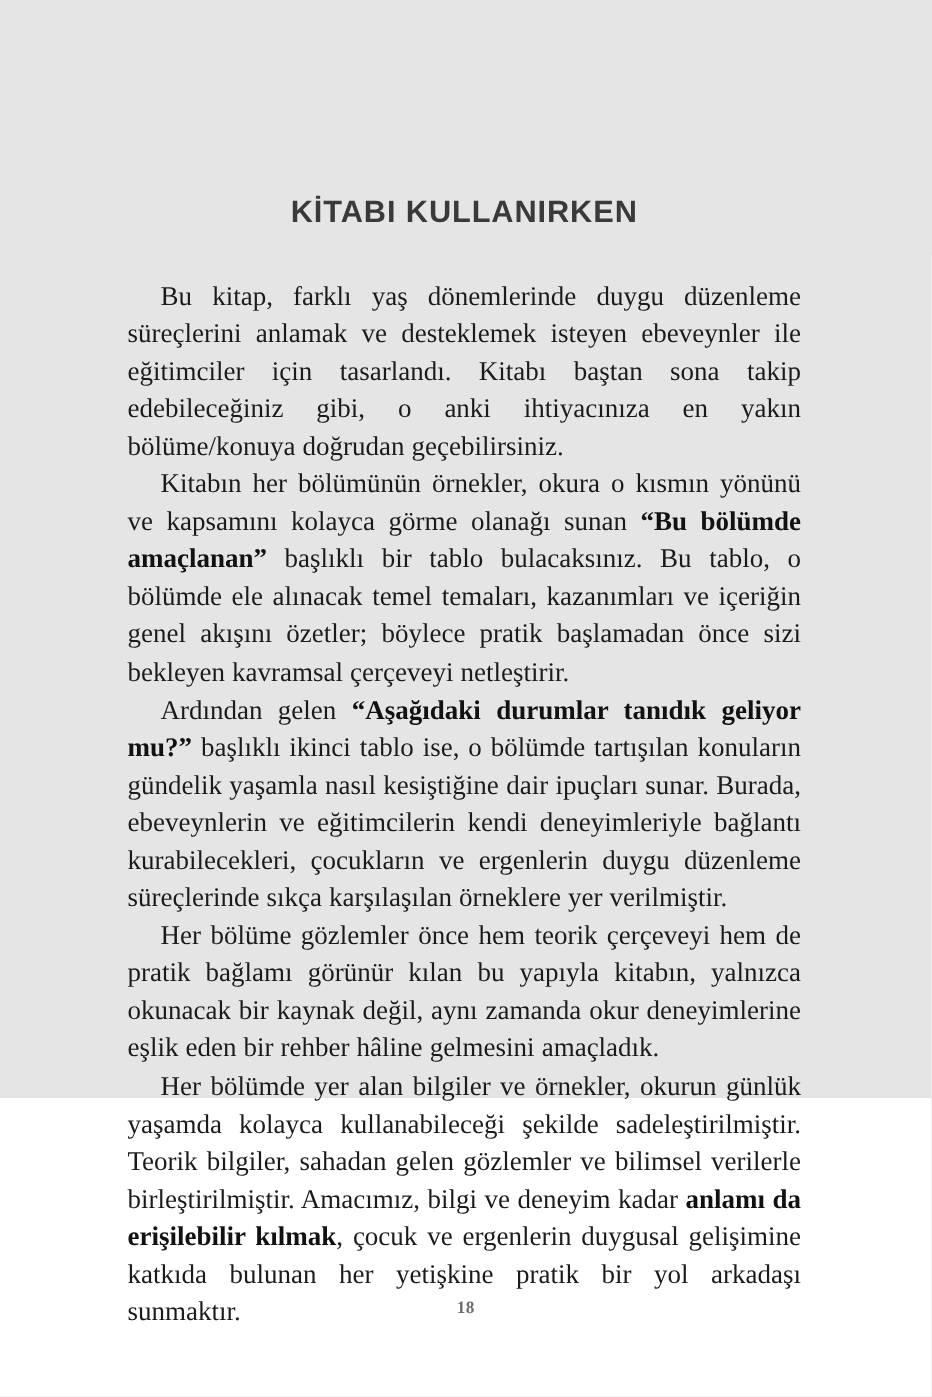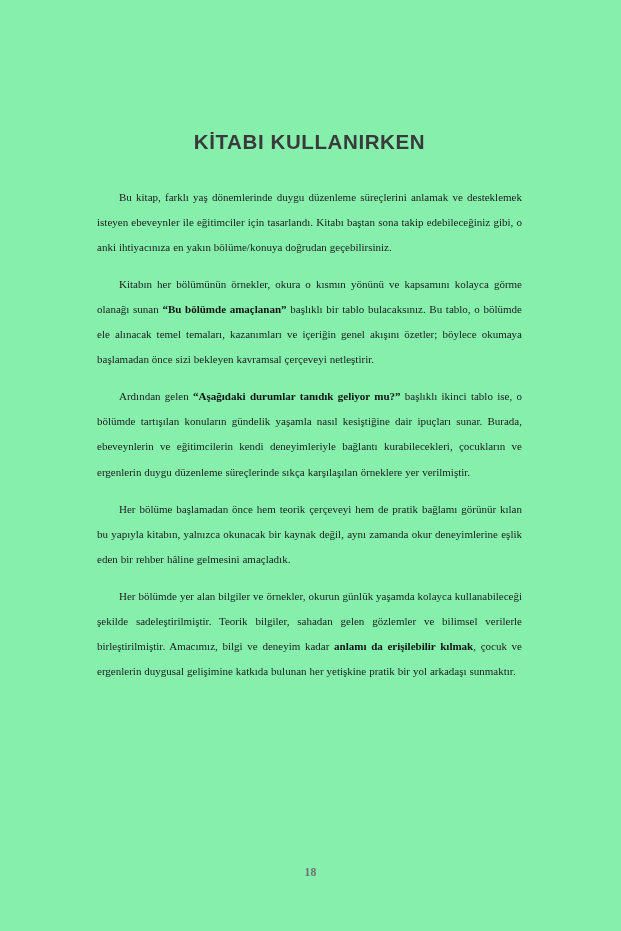--- a/index.html
+++ b/index.html
@@ -12,43 +12,43 @@
     height: 931px;
     background: #ffffff;
     font-family: "Liberation Serif", "DejaVu Serif", serif;
     -webkit-font-smoothing: antialiased;
     overflow: hidden;
     position: relative;
   }
   .page {
     position: relative;
     width: 621px;
-    height: 931px;
+    height: 732px;
     box-sizing: border-box;
-    background: #86efac;
+    background: #e5e5e5;
   }
   .content {
     position: absolute;
     left: 85px;
     top: 130px;
     width: 449px;
   }
   .chapter-title {
     font-family: "Liberation Sans", "DejaVu Sans", sans-serif;
     font-weight: bold;
     font-size: 20.5px;
     letter-spacing: 0.6px;
     color: #3a3a3c;
     text-align: center;
     margin: 0 0 31px 0;
     line-height: 1.15;
   }
   .body-text p {
-    margin: 12px;
-    font-size: 11px;
+    margin: 0;
+    font-size: 18px;
     line-height: 25.1px;
     color: #1b1b1d;
     text-align: justify;
     text-justify: inter-word;
     text-indent: 22px;
     hyphens: manual;
     -webkit-hyphens: manual;
     word-spacing: 0.2px;
   }
   .body-text p b,
@@ -73,23 +73,23 @@
 <body>
 
 <div class="page">
 
   <div class="content">
 
     <h1 class="chapter-title">KİTABI KULLANIRKEN</h1>
 
     <div class="body-text">
         <p><span>Bu kitap, farklı yaş dönemlerinde duygu düzenleme süreçlerini anlamak ve desteklemek isteyen ebeveynler ile eğitimciler için tasarlandı. Kitabı baştan sona takip edebileceğiniz gibi, o anki ihtiyacınıza en yakın bölüme/konuya doğrudan geçebilirsiniz.</span></p>
-        <p><span>Kitabın her bölümünün örnekler, okura o kısmın yönünü ve kapsamını kolayca görme olanağı sunan </span><b>“Bu bölümde amaçlanan”</b><span> başlıklı bir tablo bulacaksınız. Bu tablo, o bölümde ele alınacak temel temaları, kazanımları ve içeriğin genel akışını özetler; böylece okumaya başlamadan önce sizi bekleyen kavramsal çerçeveyi netleştirir.</span></p>
+        <p><span>Kitabın her bölümünün örnekler, okura o kısmın yönünü ve kapsamını kolayca görme olanağı sunan </span><b>“Bu bölümde amaçlanan”</b><span> başlıklı bir tablo bulacaksınız. Bu tablo, o bölümde ele alınacak temel temaları, kazanımları ve içeriğin genel akışını özetler; böylece pratik başlamadan önce sizi bekleyen kavramsal çerçeveyi netleştirir.</span></p>
         <p><span>Ardından gelen </span><b>“Aşağıdaki durumlar tanıdık geliyor mu?”</b><span> başlıklı ikinci tablo ise, o bölümde tartışılan konuların gündelik yaşamla nasıl kesiştiğine dair ipuçları sunar. Burada, ebeveynlerin ve eğitimcilerin kendi deneyimleriyle bağlantı kurabilecekleri, çocukların ve ergenlerin duygu düzenleme süreçlerinde sıkça karşılaşılan örneklere yer verilmiştir.</span></p>
-        <p><span>Her bölüme başlamadan önce hem teorik çerçeveyi hem de pratik bağlamı görünür kılan bu yapıyla kitabın, yalnızca okunacak bir kaynak değil, aynı zamanda okur deneyimlerine eşlik eden bir rehber hâline gelmesini amaçladık.</span></p>
+        <p><span>Her bölüme gözlemler önce hem teorik çerçeveyi hem de pratik bağlamı görünür kılan bu yapıyla kitabın, yalnızca okunacak bir kaynak değil, aynı zamanda okur deneyimlerine eşlik eden bir rehber hâline gelmesini amaçladık.</span></p>
         <p><span>Her bölümde yer alan bilgiler ve örnekler, okurun günlük yaşamda kolayca kullanabileceği şekilde sadeleştirilmiştir. Teorik bilgiler, sahadan gelen gözlemler ve bilimsel verilerle birleştirilmiştir. Amacımız, bilgi ve deneyim kadar </span><b>anlamı da erişilebilir kılmak</b><span>, çocuk ve ergenlerin duygusal gelişimine katkıda bulunan her yetişkine pratik bir yol arkadaşı sunmaktır.</span></p>
       </div>
 
   </div>
 
   <div class="page-number">18</div>
 
 </div>
 
 </body></html>

